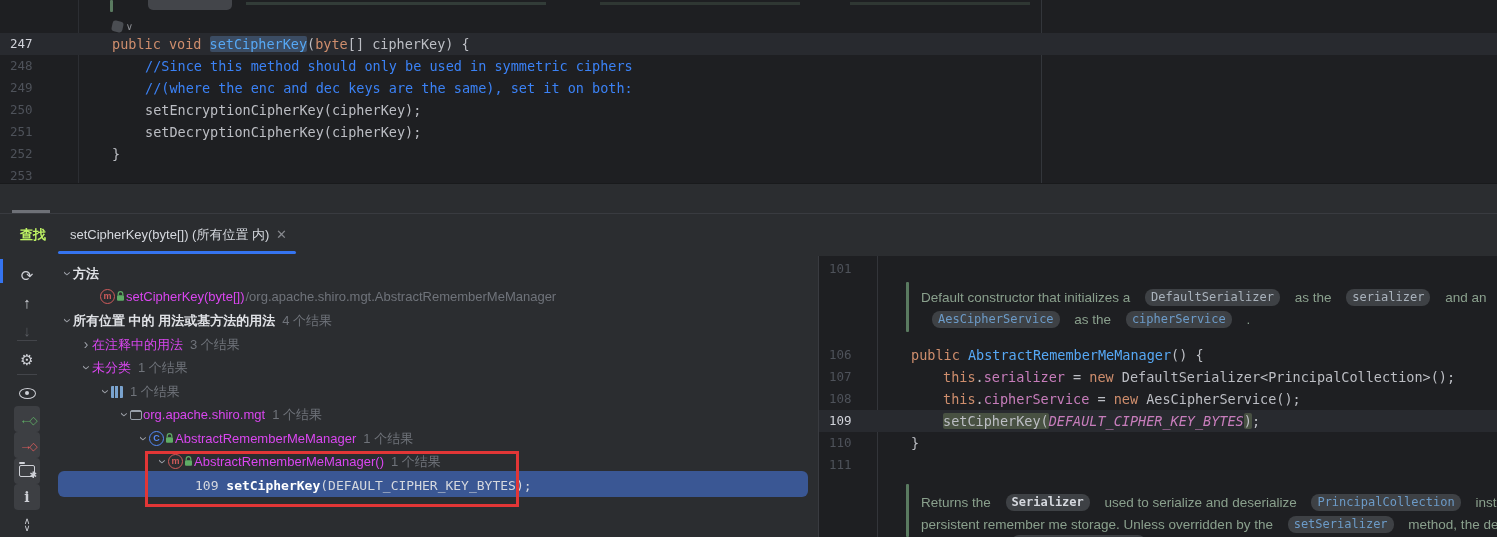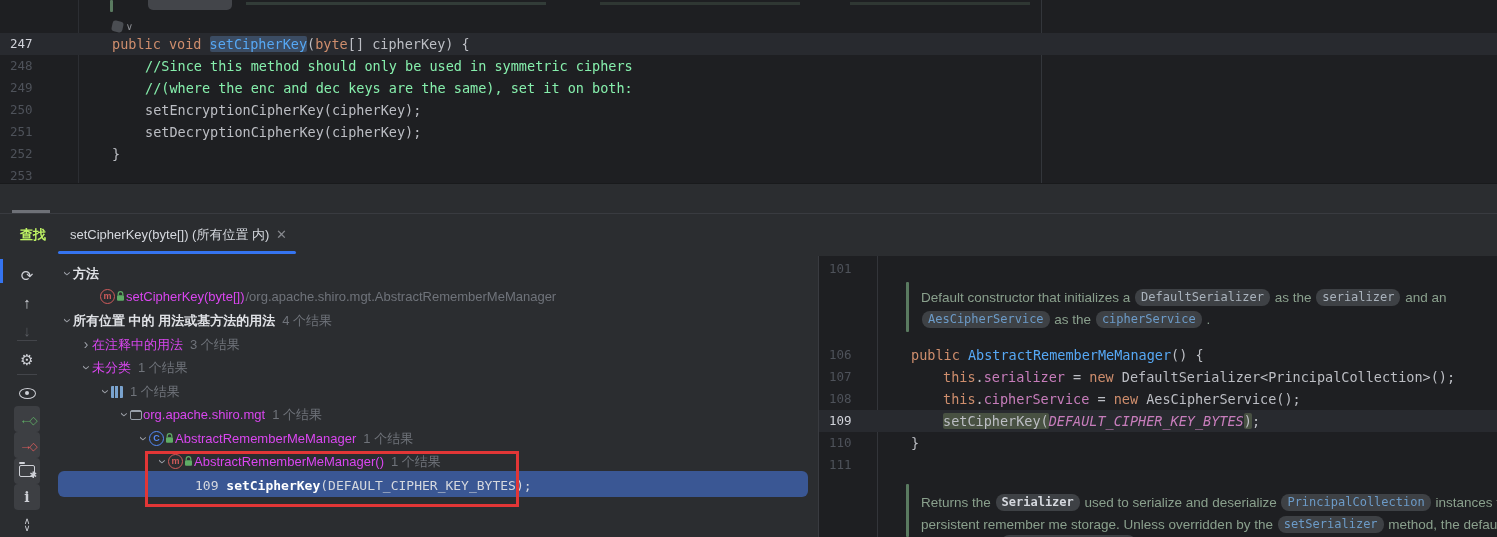--- a/index.html
+++ b/index.html
@@ -8,28 +8,28 @@
        -webkit-font-smoothing:antialiased;}
   .abs{position:absolute;}
   
   #editor-top{position:absolute;left:0;top:0;width:1497px;height:183px;background:#1E1F22;overflow:hidden;}
   .mono{font-family:"DejaVu Sans Mono","Liberation Mono",monospace;font-size:13.5px;}
   .cur-line{position:absolute;left:0;right:0;height:22px;background:#282A2F;}
   .code-row{position:absolute;height:22px;line-height:22px;white-space:pre;}
   .gut-num{position:absolute;left:10px;height:22px;line-height:22px;color:#4E525A;
            font-family:"DejaVu Sans Mono","Liberation Mono",monospace;font-size:12.5px;}
   .gut-num.on{color:#D1D3DA;}
-  .c-kw{color:#CF8E6D;} .c-pln{color:#BCBEC4;} .c-com{color:#86efac;}
+  .c-kw{color:#CF8E6D;} .c-pln{color:#BCBEC4;} .c-com{color:#3b82f6;}
   .c-decl{color:#56A8F5;} .c-fld{color:#C77DBB;} .c-cst{color:#C77DBB;font-style:italic;}
   .c-hlb{background:#3B4C63;border-radius:2px;}
   .c-hlg{background:#485142;border-radius:2px;}
   .vguide{position:absolute;width:1px;background:#33363B;}
   .iguide{position:absolute;width:1px;background:#2C2E33;}
   .docbar{position:absolute;width:3px;background:#5A7A60;border-radius:1px;}
-  .chip{display:inline-block;background:#3E4145;border-radius:8px;padding:0 6px;margin:0 1px;
+  .chip{display:inline-block;background:#3E4145;border-radius:8px;padding:0 6px;margin:0 11px;
         font-family:"DejaVu Sans Mono","Liberation Mono",monospace;font-size:12px;line-height:17px;vertical-align:1px;}
   .chip.g{color:#A9B2BC;} .chip.b{color:#6C9BC8;} .chip.w{color:#D5D8DE;font-weight:bold;}
   .c-doc{color:#8AA08D;}
   
   #tab-strip{position:absolute;left:0;top:183px;width:1497px;height:31px;background:#2B2D30;
              border-top:1px solid #191A1C;border-bottom:1px solid #393B40;box-sizing:border-box;}
   .etab{position:absolute;top:0;height:29px;line-height:29px;font-size:13px;color:#CED0D6;cursor:default;margin-top:40px;}
   .etab-underline{position:absolute;height:3px;background:#6E7177;bottom:0;}
   #find-header{position:absolute;left:0;top:214px;width:1497px;height:42px;background:#2B2D30;}
   .find-title{position:absolute;left:20px;top:0;height:42px;line-height:42px;font-size:13px;font-weight:bold;color:#bef264;}

